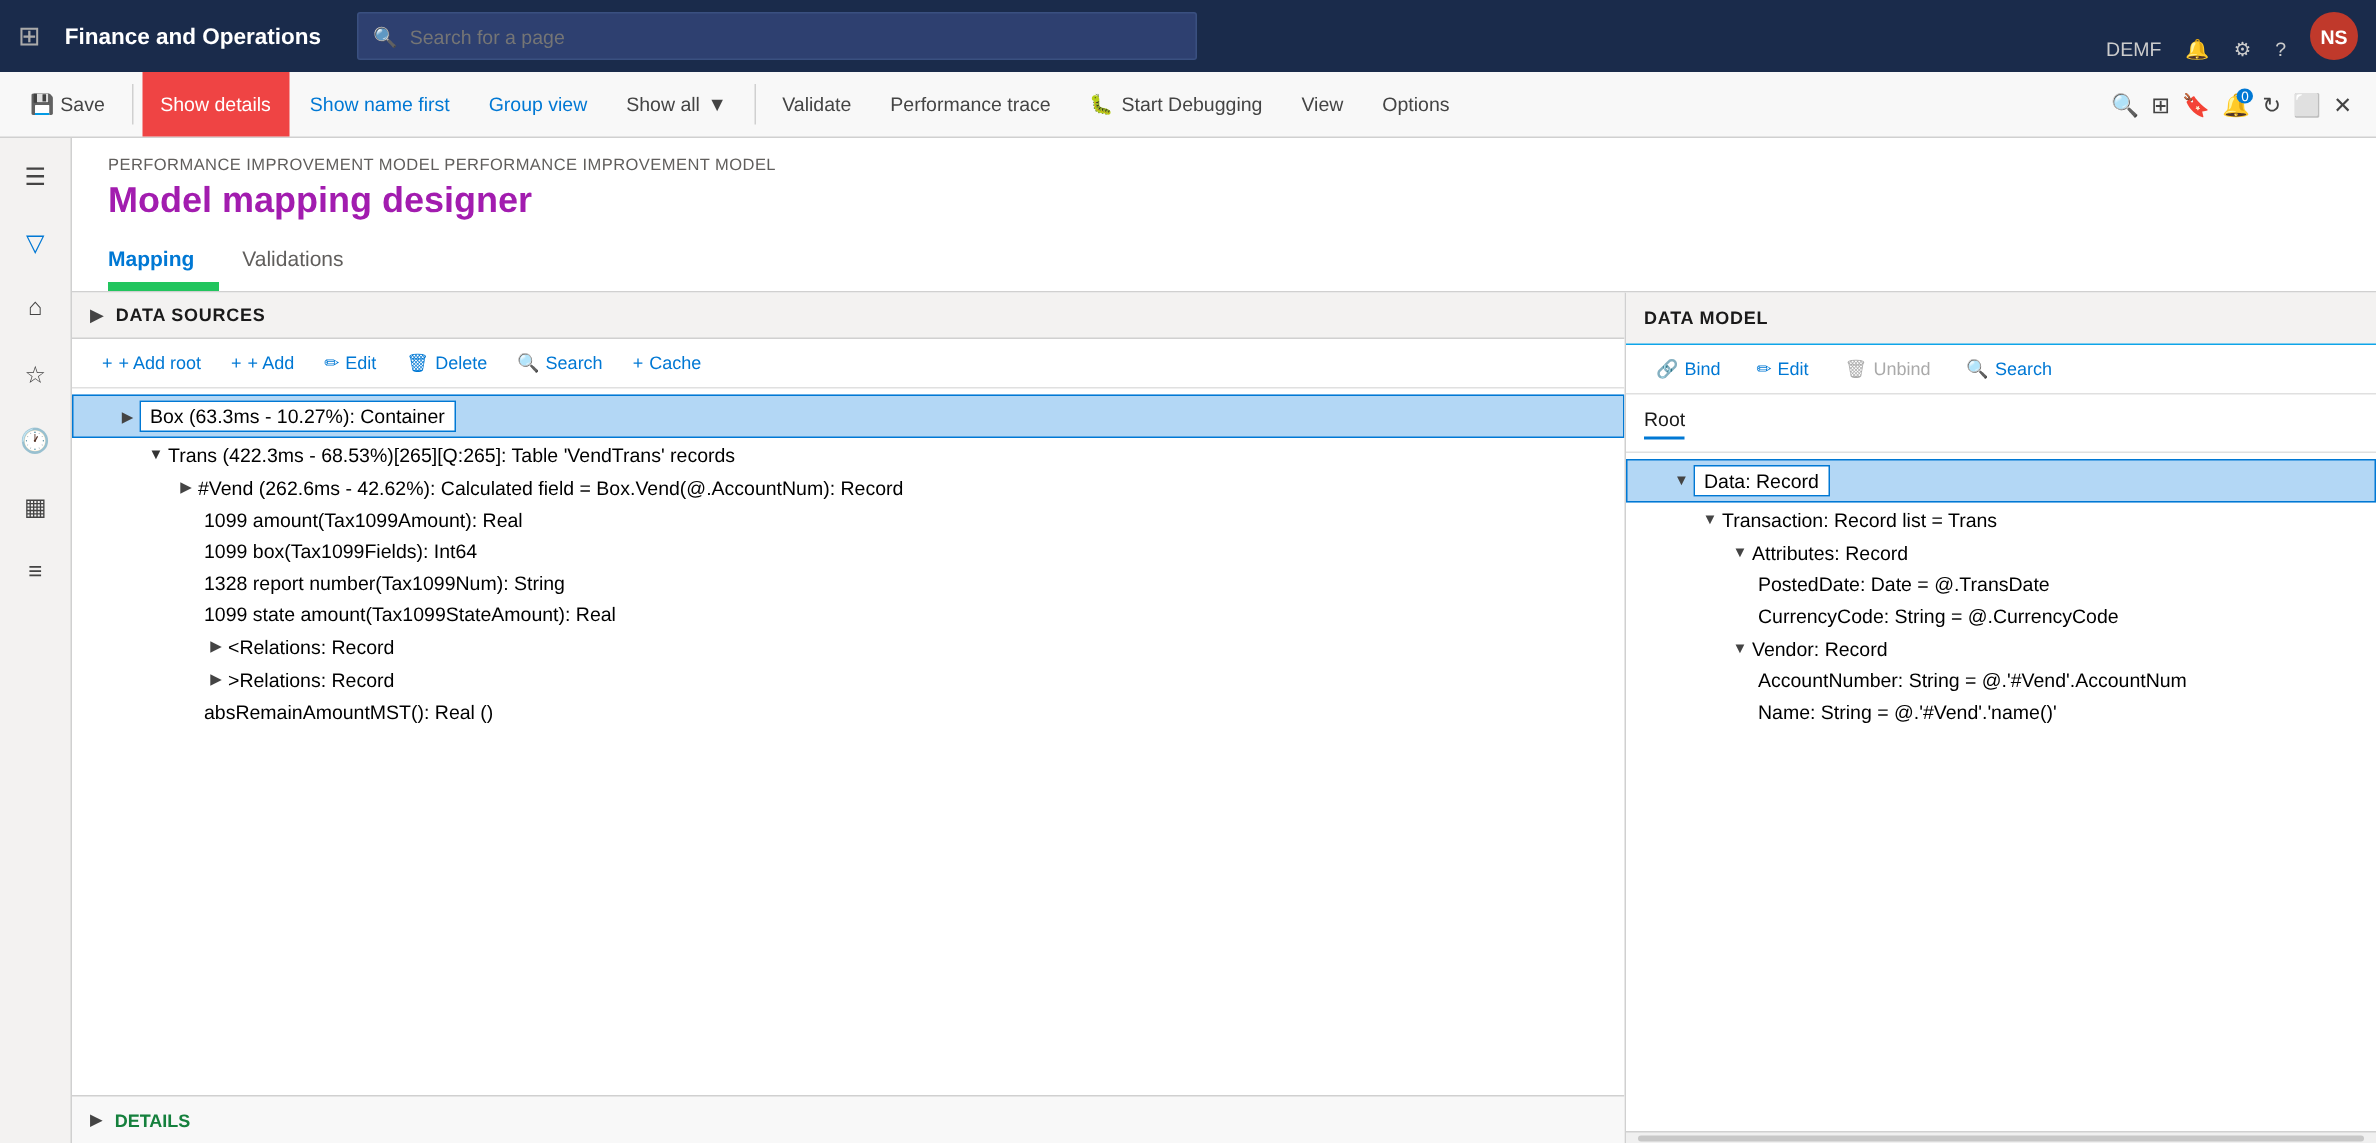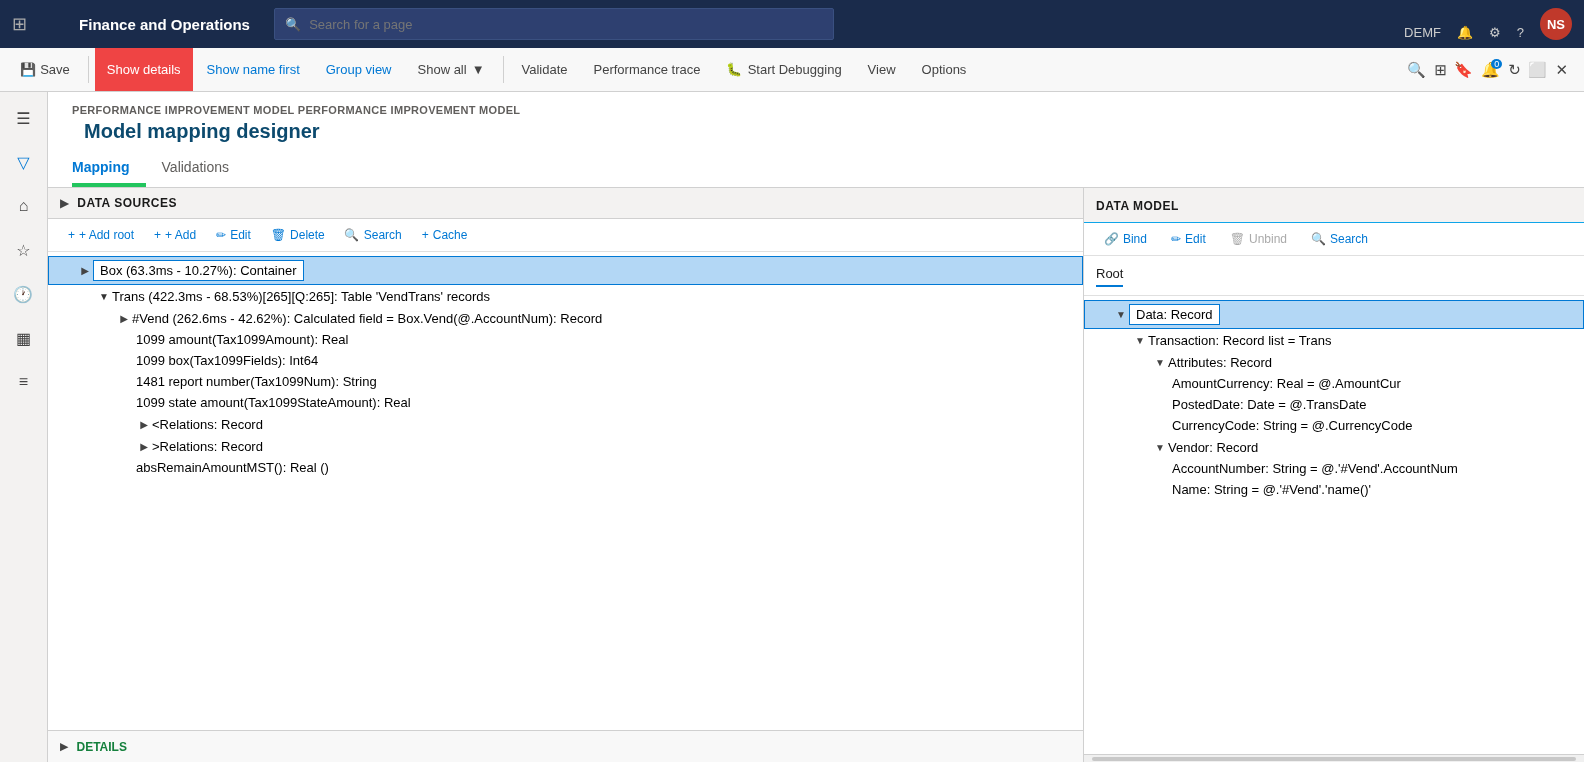--- a/index.html
+++ b/index.html
@@ -9,21 +9,21 @@
     .topnav {
       background: #1a2b4b;
       height: 48px;
       display: flex;
       align-items: center;
       padding: 0 12px;
       gap: 8px;
       color: white;
     }
     .topnav-grid-icon { color: #aaa; font-size: 18px; margin-right: 8px; cursor: pointer; }
-    .topnav-title { color: white; font-size: 15px; font-weight: 600; margin-right: 16px; white-space: nowrap; margin-left: 36px; }
+    .topnav-title { color: white; font-size: 15px; font-weight: 600; margin-right: 16px; white-space: nowrap; }
     .topnav-search {
       flex: 1;
       max-width: 560px;
       background: #2e4070;
       border: 1px solid #3a5080;
       border-radius: 2px;
       display: flex;
       align-items: center;
       padding: 0 10px;
       height: 32px;
@@ -98,46 +98,44 @@
       overflow: hidden;
     }
 
     
     .breadcrumb {
       padding: 12px 24px 0;
       font-size: 11px;
       color: #605e5c;
       text-transform: uppercase;
       letter-spacing: 0.3px;
-      font-weight: bold;
     }
     .page-title {
       padding: 4px 24px 8px;
-      font-size: 20px;
+      font-size: 24px;
       font-weight: 600;
-      color: #0c4a6e;
-      margin-left: 12px;
+      color: #a21caf;
     }
 
     
     .tabs {
       display: flex;
       border-bottom: 1px solid #d0d0d0;
       padding: 0 24px;
     }
     .tab {
       padding: 8px 16px 8px 0;
       font-size: 14px;
       cursor: pointer;
       color: #605e5c;
       margin-right: 16px;
     }
     .tab.active {
       color: #0078d4;
-      border-bottom: 4px solid #22c55e;
+      border-bottom: 6px solid #22c55e;
       font-weight: 600;
     }
 
     
     .panels {
       display: flex;
       flex: 1;
       overflow: hidden;
     }
 
@@ -424,21 +422,21 @@
             <span class="tree-indent"></span>
             <span class="tree-indent"></span>
             <span class="tree-indent"></span>
             <span>1099 box(Tax1099Fields): Int64</span>
           </div>
           <div class="tree-item" style="padding-left:8px;">
             <span class="tree-indent"></span>
             <span class="tree-indent"></span>
             <span class="tree-indent"></span>
             <span class="tree-indent"></span>
-            <span>1481 report number(Tax1099Num): String</span>
+            <span>1328 report number(Tax1099Num): String</span>
           </div>
           <div class="tree-item" style="padding-left:8px;">
             <span class="tree-indent"></span>
             <span class="tree-indent"></span>
             <span class="tree-indent"></span>
             <span class="tree-indent"></span>
             <span>1099 state amount(Tax1099StateAmount): Real</span>
           </div>
           <div class="tree-item" style="padding-left:8px;">
             <span class="tree-indent"></span>
@@ -522,27 +520,20 @@
             <span class="tree-indent"></span>
             <span class="tree-toggle">▼</span>
             <span>Attributes: Record</span>
           </div>
 
           <div class="tree-item" style="padding-left:8px;">
             <span class="tree-indent"></span>
             <span class="tree-indent"></span>
             <span class="tree-indent"></span>
             <span class="tree-indent"></span>
-            <span>AmountCurrency: Real = @.AmountCur</span>
-          </div>
-          <div class="tree-item" style="padding-left:8px;">
-            <span class="tree-indent"></span>
-            <span class="tree-indent"></span>
-            <span class="tree-indent"></span>
-            <span class="tree-indent"></span>
             <span>PostedDate: Date = @.TransDate</span>
           </div>
           <div class="tree-item" style="padding-left:8px;">
             <span class="tree-indent"></span>
             <span class="tree-indent"></span>
             <span class="tree-indent"></span>
             <span class="tree-indent"></span>
             <span>CurrencyCode: String = @.CurrencyCode</span>
           </div>
 

